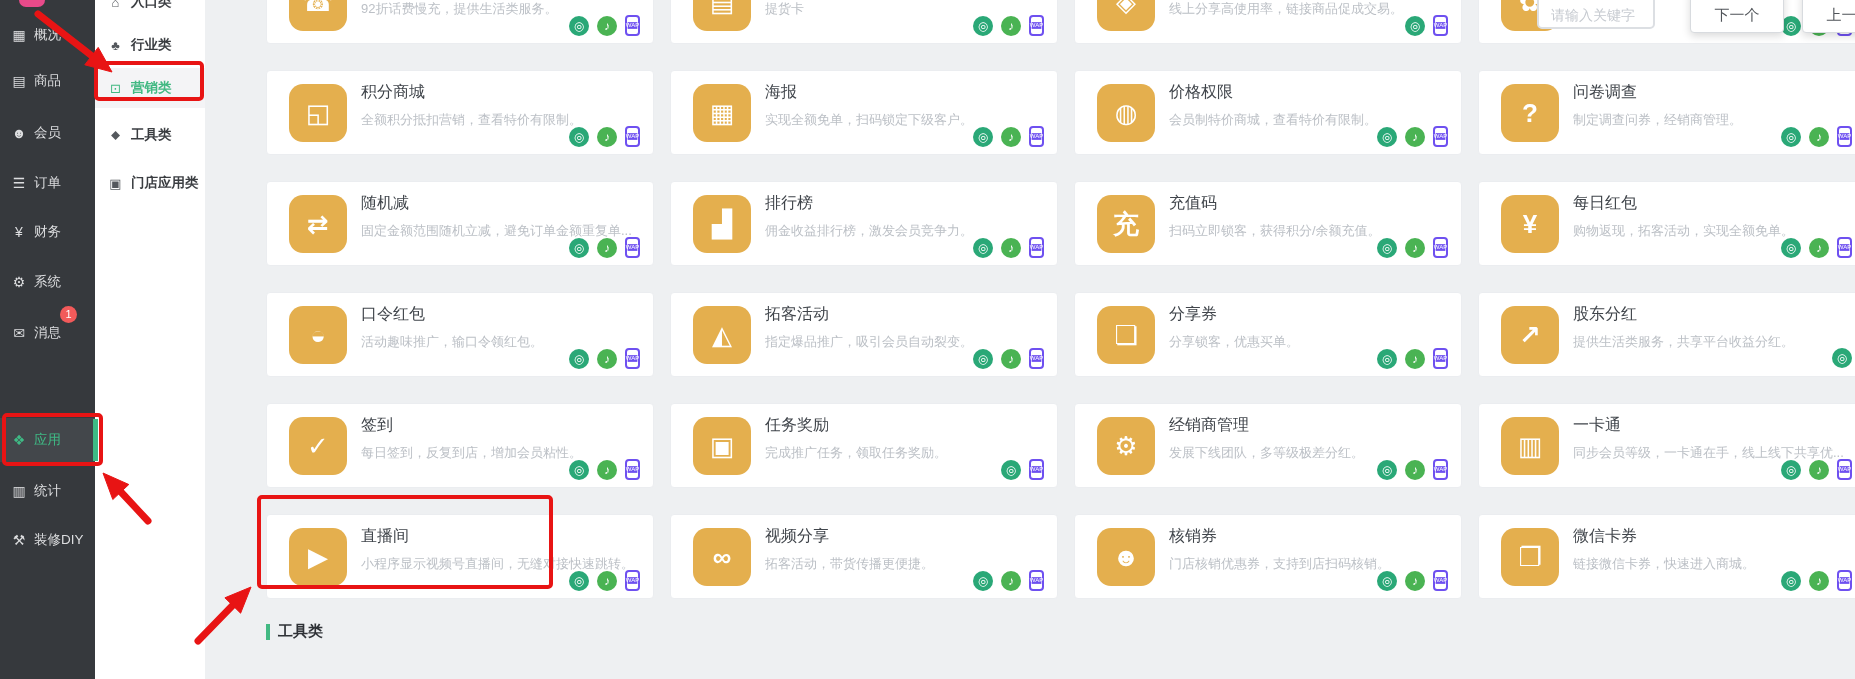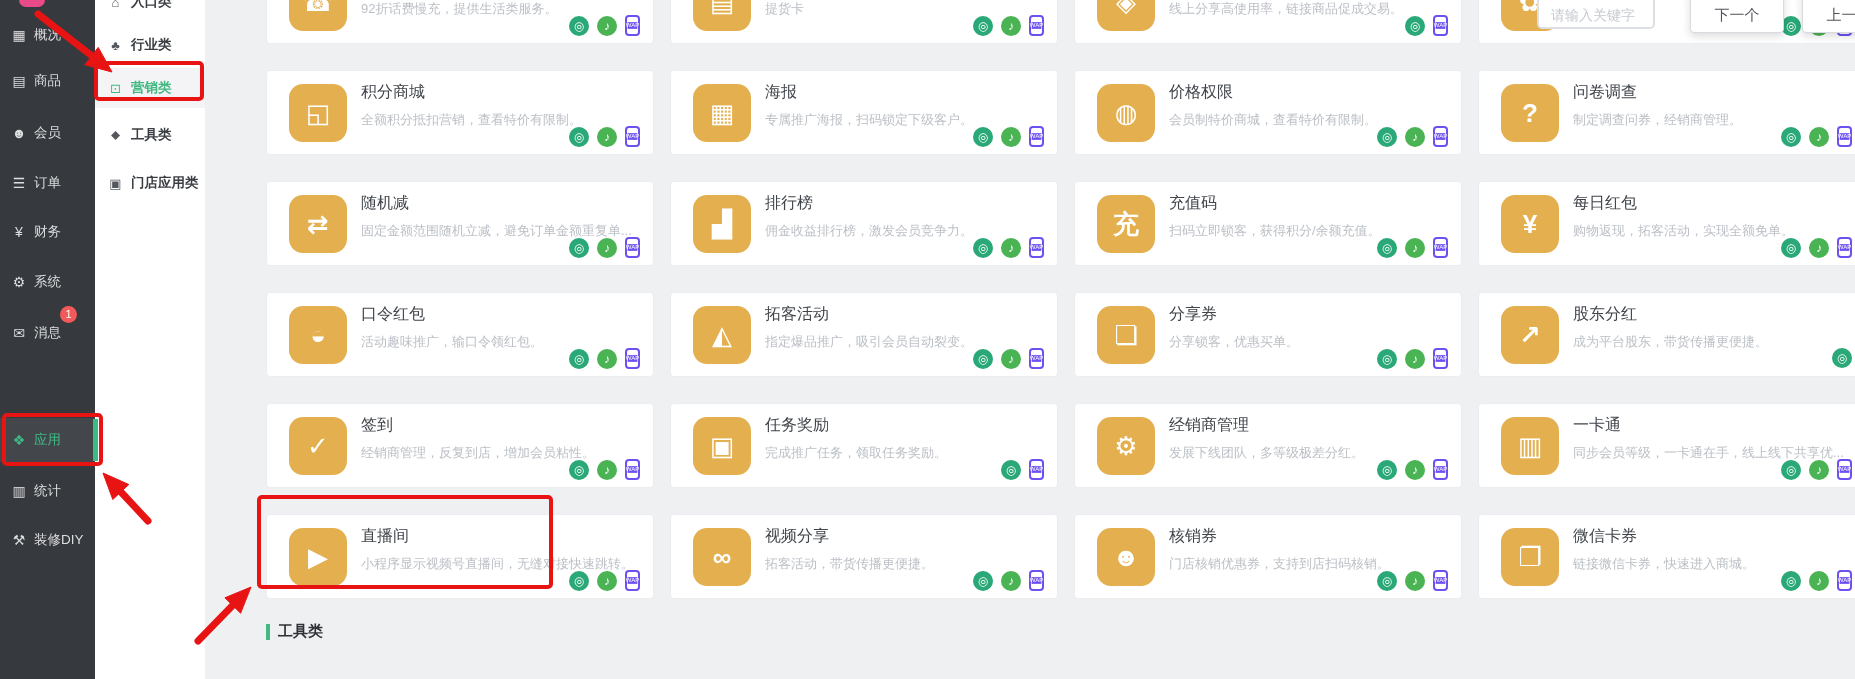--- a/index.html
+++ b/index.html
@@ -186,21 +186,21 @@
           <span class="bdg" style="background: rgb(42, 168, 119);">◎</span>
           <span class="bdg" style="background: rgb(74, 179, 83);">♪</span>
           <span class="bdg-wap">
             <i>WAP</i>
           </span>
         </div>
   </div>
       <div class="card" style="left: 670px; top: 70px;">
     <span class="app-icon">▦</span>
     <div class="card-title">海报</div>
-    <div class="card-desc">专属推广海报，扫码锁定下级客户。</div>
+    <div class="card-desc">实现全额免单，扫码锁定下级客户。</div>
     <div class="badges">
           <span class="bdg" style="background: rgb(42, 168, 119);">◎</span>
           <span class="bdg" style="background: rgb(74, 179, 83);">♪</span>
           <span class="bdg-wap">
             <i>WAP</i>
           </span>
         </div>
   </div>
       <div class="card" style="left: 1074px; top: 70px;">
     <span class="app-icon">◍</span>
@@ -306,29 +306,29 @@
           <span class="bdg" style="background: rgb(42, 168, 119);">◎</span>
           <span class="bdg" style="background: rgb(74, 179, 83);">♪</span>
           <span class="bdg-wap">
             <i>WAP</i>
           </span>
         </div>
   </div>
       <div class="card" style="left: 1478px; top: 292px;">
     <span class="app-icon">↗</span>
     <div class="card-title">股东分红</div>
-    <div class="card-desc">成为平台股东，带货传播更便捷。</div>
+    <div class="card-desc">提供生活类服务，共享平台收益分红。</div>
     <div class="badges">
           <span class="bdg" style="background: rgb(42, 168, 119);">◎</span>
         </div>
   </div>
       <div class="card" style="left: 266px; top: 403px;">
     <span class="app-icon">✓</span>
     <div class="card-title">签到</div>
-    <div class="card-desc">经销商管理，反复到店，增加会员粘性。</div>
+    <div class="card-desc">每日签到，反复到店，增加会员粘性。</div>
     <div class="badges">
           <span class="bdg" style="background: rgb(42, 168, 119);">◎</span>
           <span class="bdg" style="background: rgb(74, 179, 83);">♪</span>
           <span class="bdg-wap">
             <i>WAP</i>
           </span>
         </div>
   </div>
       <div class="card" style="left: 670px; top: 403px;">
     <span class="app-icon">▣</span>

